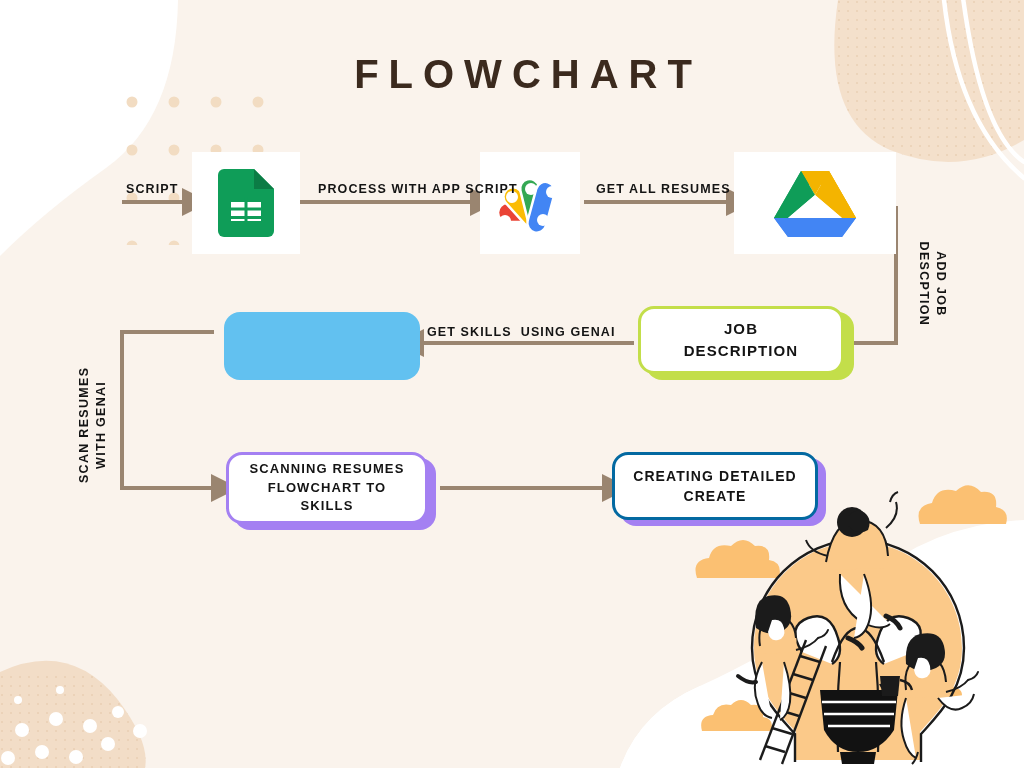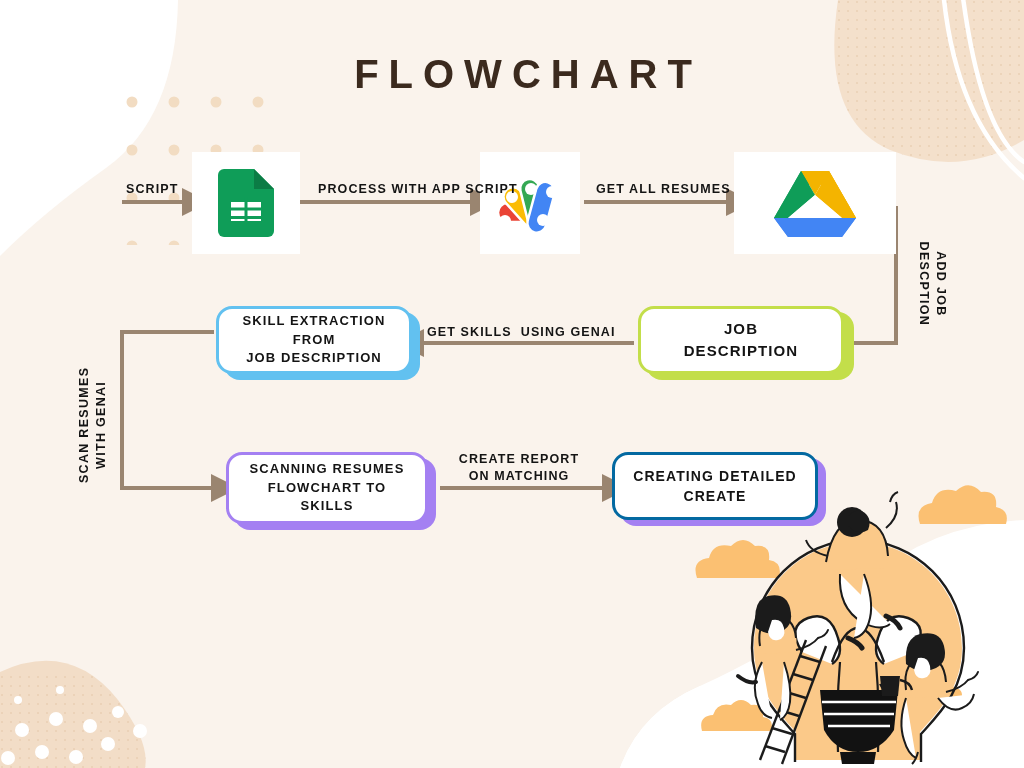--- a/index.html
+++ b/index.html
@@ -283,22 +283,20 @@
   <div class="conn-label" style="left:596px; top:181px;">GET ALL RESUMES</div>
 
   <div class="vert-label rot-cw" style="left:877px; top:267px; width:110px;">ADD JOB
 DESCPTION</div>
 
   <div class="conn-label" style="left:427px; top:324px;">GET SKILLS  USING GENAI</div>
 
   <div class="vert-label rot-ccw" style="left:34px; top:408px; width:118px;">SCAN RESUMES
 WITH GENAI</div>
 
-  <div class="conn-label center" style="left:455px; top:451px; width:128px;">CREATE REPORT
-ON MATCHING</div>
 
   <div class="icon-card" style="left:192px; top:152px; width:108px; height:102px; z-index:6;">
     <svg width="56" height="68" viewBox="0 0 56 68">
       <path d="M6,0 L36,0 L56,20 L56,62 A6,6 0 0 1 50,68 L6,68 A6,6 0 0 1 0,62 L0,6 A6,6 0 0 1 6,0 Z" fill="#0f9d58"></path>
       <path d="M36,0 L56,20 L36,20 Z" fill="#0b7c45"></path>
       <rect x="13" y="28" width="30" height="24" fill="#ffffff"></rect>
       <rect x="13" y="28" width="30" height="5" fill="#0f9d58"></rect>
       <rect x="26.5" y="28" width="3" height="24" fill="#0f9d58"></rect>
       <rect x="13" y="38.5" width="30" height="3" fill="#0f9d58"></rect>
       <rect x="13" y="47" width="30" height="3" fill="#0f9d58"></rect>
@@ -337,25 +335,20 @@
   </div>
 
   <div class="flow-shadow" style="left:646px; top:312px; width:208px; height:68px; background:#c3de4a;"></div>
   <div class="flow-box" style="left:638px; top:306px; width:206px; height:68px; border:3px solid #c3de4a; font-size:15px;">
     <span>
       <span>JOB</span><br><span>DESCRIPTION</span>
     </span>
   </div>
 
   <div class="flow-shadow" style="left:224px; top:312px; width:196px; height:68px; background:#62c1f0;"></div>
-  <div class="flow-box" style="left:216px; top:306px; width:196px; height:68px; border:3px solid #62c1f0; font-size:13px;">
-    <span>
-      <span>SKILL EXTRACTION FROM</span><br><span>JOB DESCRIPTION</span>
-    </span>
-  </div>
 
   <div class="flow-shadow" style="left:234px; top:458px; width:202px; height:72px; background:#a480f2;"></div>
   <div class="flow-box" style="left:226px; top:452px; width:202px; height:72px; border:3px solid #a480f2; font-size:13px;">
     <span>
       <span>SCANNING RESUMES</span><br><span>FLOWCHART TO</span><br><span>SKILLS</span>
     </span>
   </div>
 
   <div class="flow-shadow" style="left:620px; top:458px; width:206px; height:68px; background:#a480f2;"></div>
   <div class="flow-box" style="left:612px; top:452px; width:206px; height:68px; border:3px solid #0369a1; font-size:14px;">

